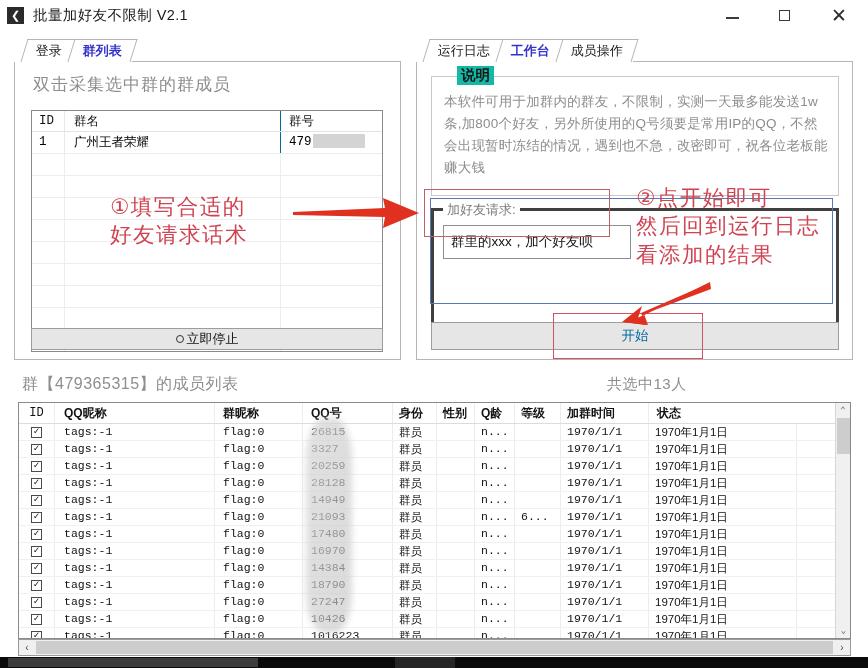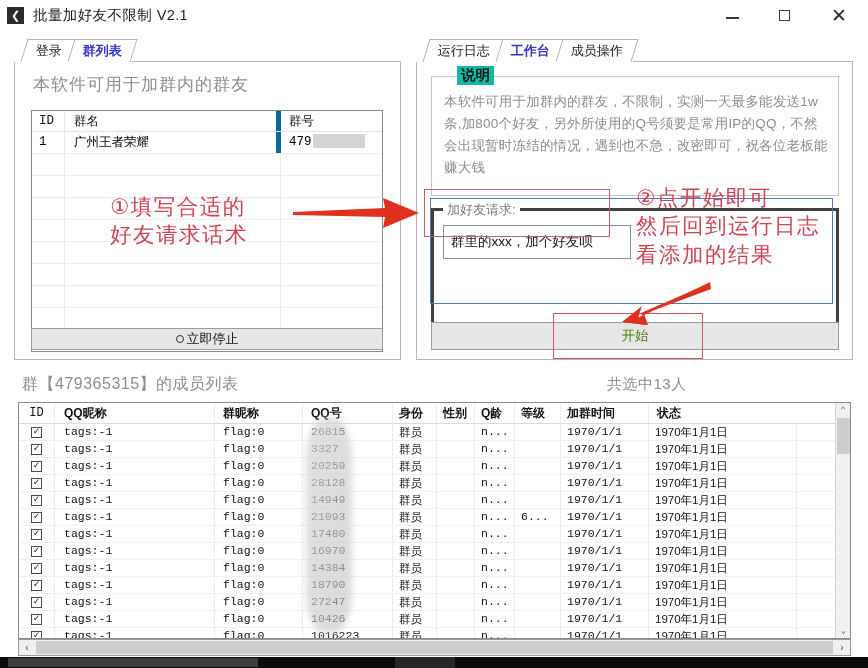--- a/index.html
+++ b/index.html
@@ -62,21 +62,21 @@
     font-size:17px;color:#8e8e8e;padding:11px 0 0 18px;letter-spacing:1px;
   }
   .grouptable{
     position:absolute;left:16px;top:48px;width:352px;height:242px;
     border:1px solid #8a8a8a;box-sizing:border-box;background:#fff;
     font-size:12.5px;font-family:"Liberation Mono","DejaVu Sans Mono",monospace;
   }
   .gt-row{display:flex;height:21px;line-height:21px;box-sizing:border-box;}
   .gt-head{border-bottom:1px solid #e3e3e3;}
   .gt-c0{width:33px;padding-left:7px;box-sizing:border-box;border-right:1px solid #e8e8e8;}
-  .gt-c1{width:216px;padding-left:9px;box-sizing:border-box;border-right:5px solid #0369a1;}
+  .gt-c1{width:216px;padding-left:9px;box-sizing:border-box;border-right:1px solid #0369a1;}
   .gt-c2{flex:1;padding-left:8px;box-sizing:border-box;}
   .gt-head .gt-c0,.gt-head .gt-c1,.gt-head .gt-c2{color:#111;}
   .gt-empty{display:flex;height:21px;border-top:1px solid #ededed;}
   .gt-empty .gt-c0{border-right:1px solid #ededed;}
   .gt-empty .gt-c1{border-right:1px solid #ededed;}
   .redact{
     display:inline-block;height:14px;width:52px;background:#d4d4d4;
     vertical-align:-3px;margin-left:1px;border-radius:1px;
   }
   .btn-stop{
@@ -109,21 +109,21 @@
     font-size:13px;color:#7d7d7d;
   }
   .req-input{
     position:absolute;left:9px;top:14px;width:188px;height:34px;
     border:1px solid #8e8e8e;box-sizing:border-box;background:#fff;
     font-size:13.5px;color:#111;padding:7px 0 0 7px;white-space:nowrap;
   }
   .btn-start{
     position:absolute;left:14px;bottom:9px;width:408px;height:28px;
     background:#e6e6e6;border:1px solid #9d9d9d;box-sizing:border-box;
-    font-size:13.5px;color:#4d7c0f;display:flex;align-items:center;justify-content:center;
+    font-size:13.5px;color:#0369a1;display:flex;align-items:center;justify-content:center;
   }
 
   
   .anno{position:absolute;color:#cf4452;font-size:21.5px;line-height:1.32;
         letter-spacing:1.5px;white-space:pre;pointer-events:none;}
   .anno1{left:110px;top:193px;}
   .anno2{left:636px;top:184px;color:#cf4452;}
   .anno-box-left{
     position:absolute;left:424px;top:189px;width:186px;height:48px;
     border:1px solid #c0606a;box-sizing:border-box;pointer-events:none;
@@ -212,21 +212,21 @@
 
 <div class="panes">
 
   <div class="pane pane-left">
     <div class="tabstrip">
       <div class="tab"><span>登录</span></div>
       <div class="tab active last"><span>群列表</span></div>
       <div class="tab-fill"></div>
     </div>
     <div class="tabbody">
-      <div class="hint-heading">本软件可用于加群内的群友</div>
+      <div class="hint-heading">双击采集选中群的群成员</div>
 
       <div class="grouptable">
         <div class="gt-row gt-head">
           <div class="gt-c0">ID</div>
           <div class="gt-c1 cjk">群名</div>
           <div class="gt-c2 cjk">群号</div>
         </div>
         <div class="gt-row">
           <div class="gt-c0">1</div>
           <div class="gt-c1 cjk">广州王者荣耀</div>

